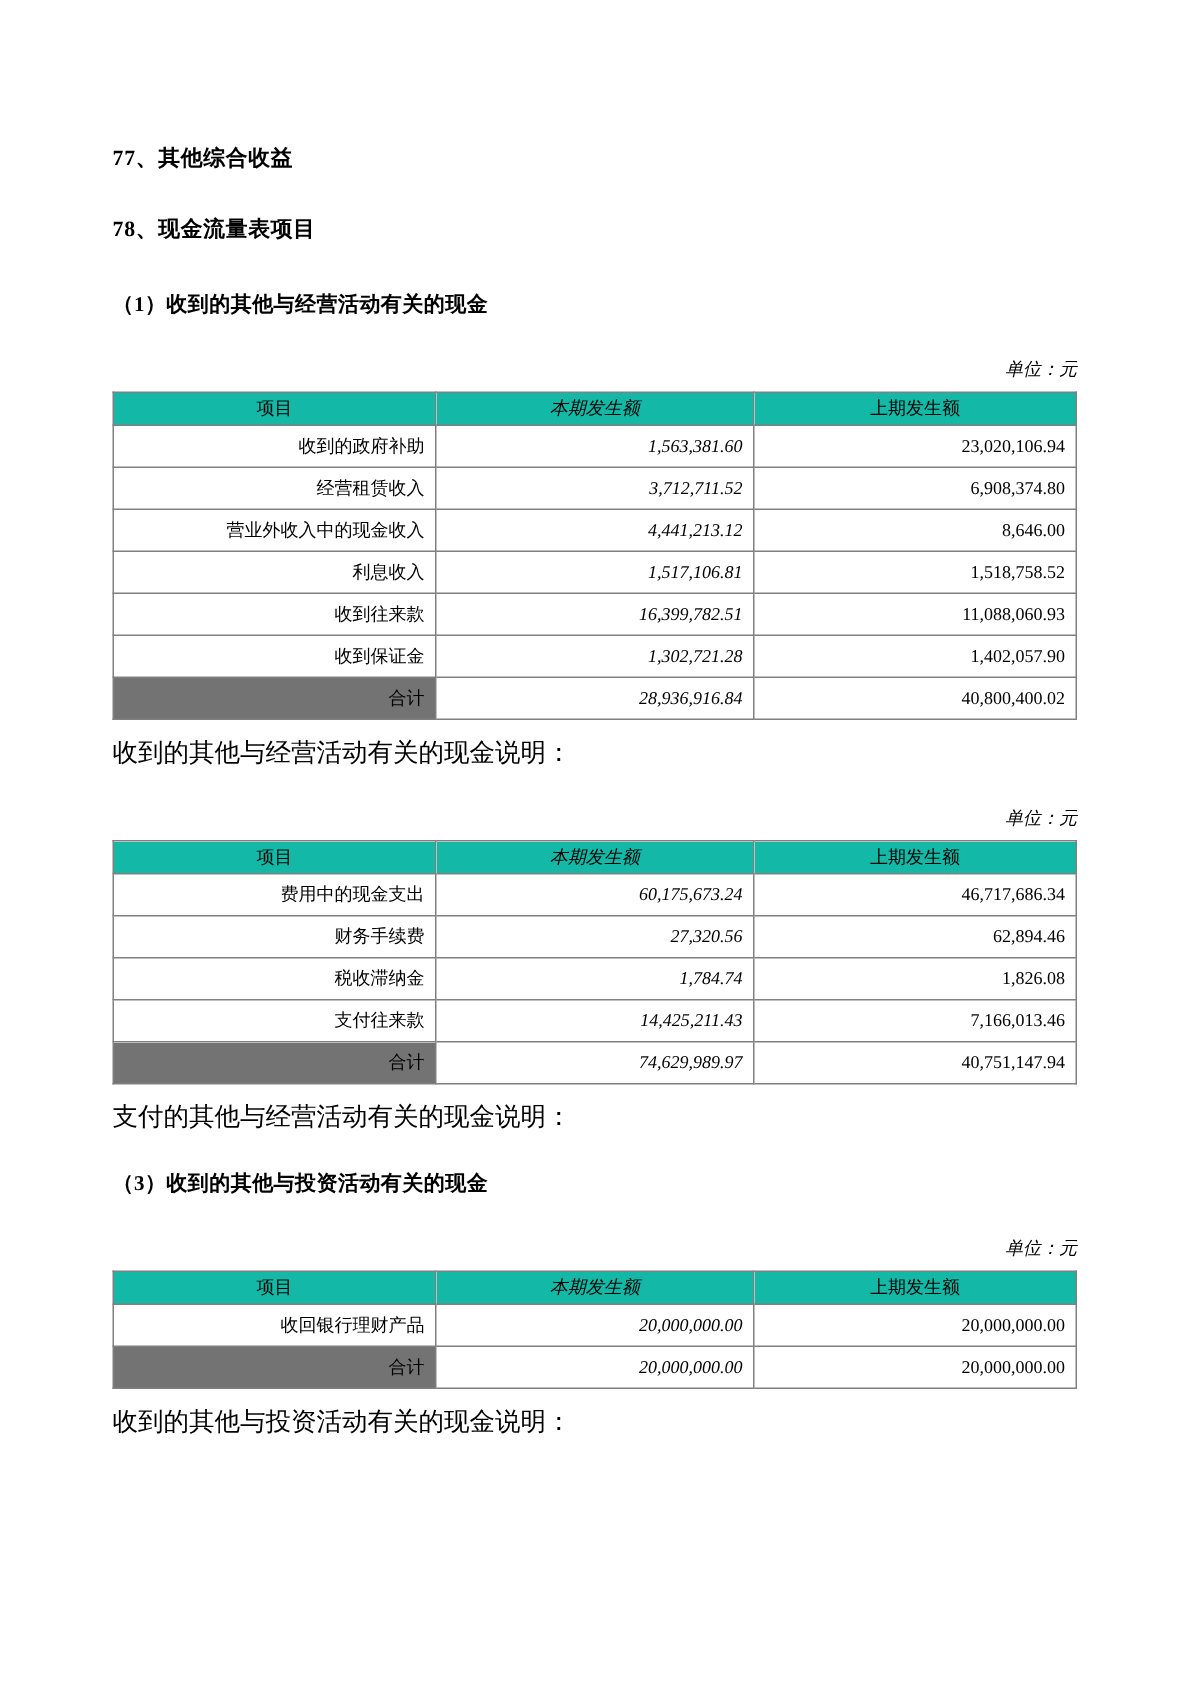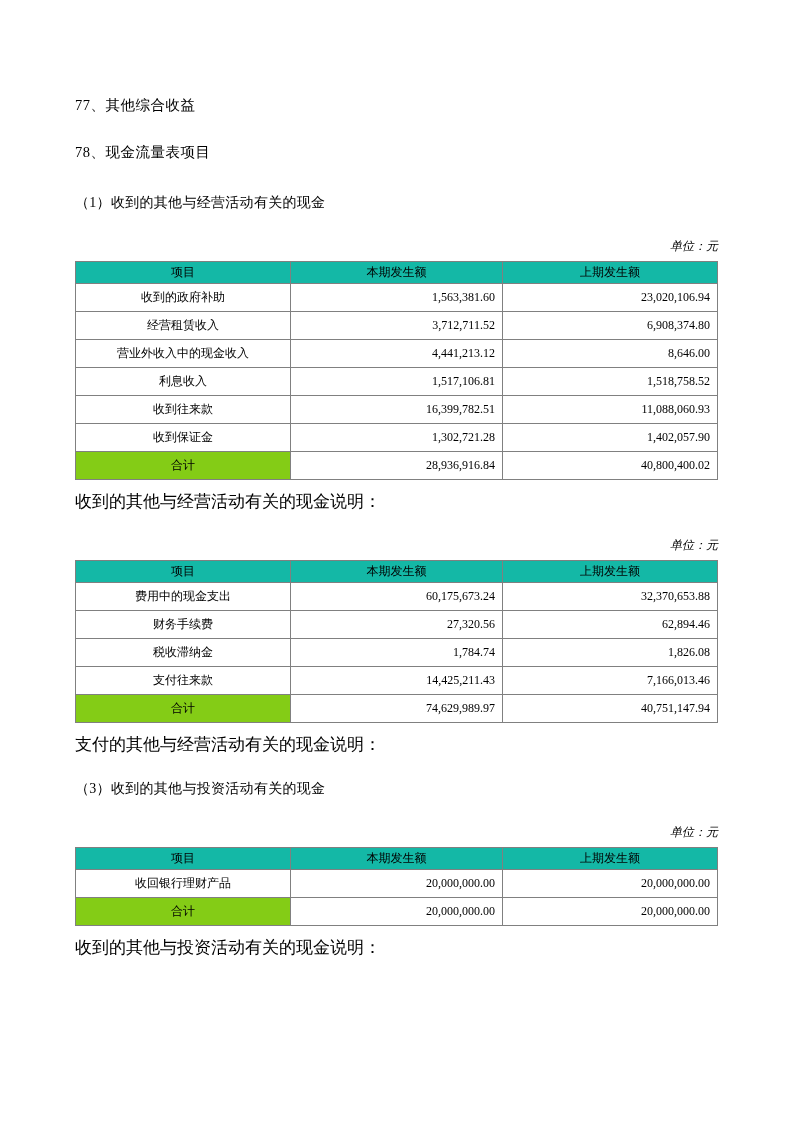--- a/index.html
+++ b/index.html
@@ -15,32 +15,32 @@
   .page {
     width: 793px;
     height: 1122px;
     margin: 0 auto;
     background: #ffffff;
     padding: 96px 75px 20px 75px;
     overflow: hidden;
   }
   .h-num {
     font-size: 14.5px;
-    font-weight: normal;
+    font-weight: bold;
     margin: 0 0 28px 0;
     letter-spacing: 0.5px;
   }
   .h-num.tight { margin-bottom: 32px; }
   .body-text {
     font-size: 12px;
     margin: 0 0 20px 0;
   }
   .h-sub {
     font-size: 14px;
-    font-weight: normal;
+    font-weight: bold;
     margin: 0 0 26px 0;
     letter-spacing: 0.3px;
   }
   .unit-line {
     font-size: 12px;
     text-align: right;
     margin: 0 0 6px 0;
     font-style: italic;
   }
   table.data-table {
@@ -59,24 +59,24 @@
     background: #14b8a6;
     font-weight: normal;
     text-align: center;
     height: 21px;
   }
   .data-table td {
     height: 28px;
     vertical-align: middle;
   }
   .data-table th:first-child, .data-table td:first-child { width: 33.5%; }
-  .data-table th:nth-child(2), .data-table td:nth-child(2) { width: 33%; }
-  .c-item { text-align: center; margin-left: 48px; }
+  .data-table th:nth-child(2), .data-table td:nth-child(2) { width: 33%; font-style: italic; }
+  .c-item { text-align: right; margin-left: 48px; }
   .c-num  { text-align: right; }
-  tr.total td:first-child { background: #84cc16; }
+  tr.total td:first-child { background: #737373; }
   .note-text {
     font-size: 17px;
     margin: 2px 0 24px 0;
   }
 </style>
 </head>
 <body>
 
 <div class="page">
 
@@ -141,21 +141,21 @@
         <tr>
           <th>项目</th>
           <th>本期发生额</th>
           <th>上期发生额</th>
         </tr>
       </thead>
       <tbody>
         <tr>
           <td class="c-item">费用中的现金支出</td>
           <td class="c-num">60,175,673.24</td>
-          <td class="c-num">32,370,653.88</td>
+          <td class="c-num">46,717,686.34</td>
         </tr>
         <tr>
           <td class="c-item">财务手续费</td>
           <td class="c-num">27,320.56</td>
           <td class="c-num">62,894.46</td>
         </tr>
         <tr>
           <td class="c-item">税收滞纳金</td>
           <td class="c-num">1,784.74</td>
           <td class="c-num">1,826.08</td>

